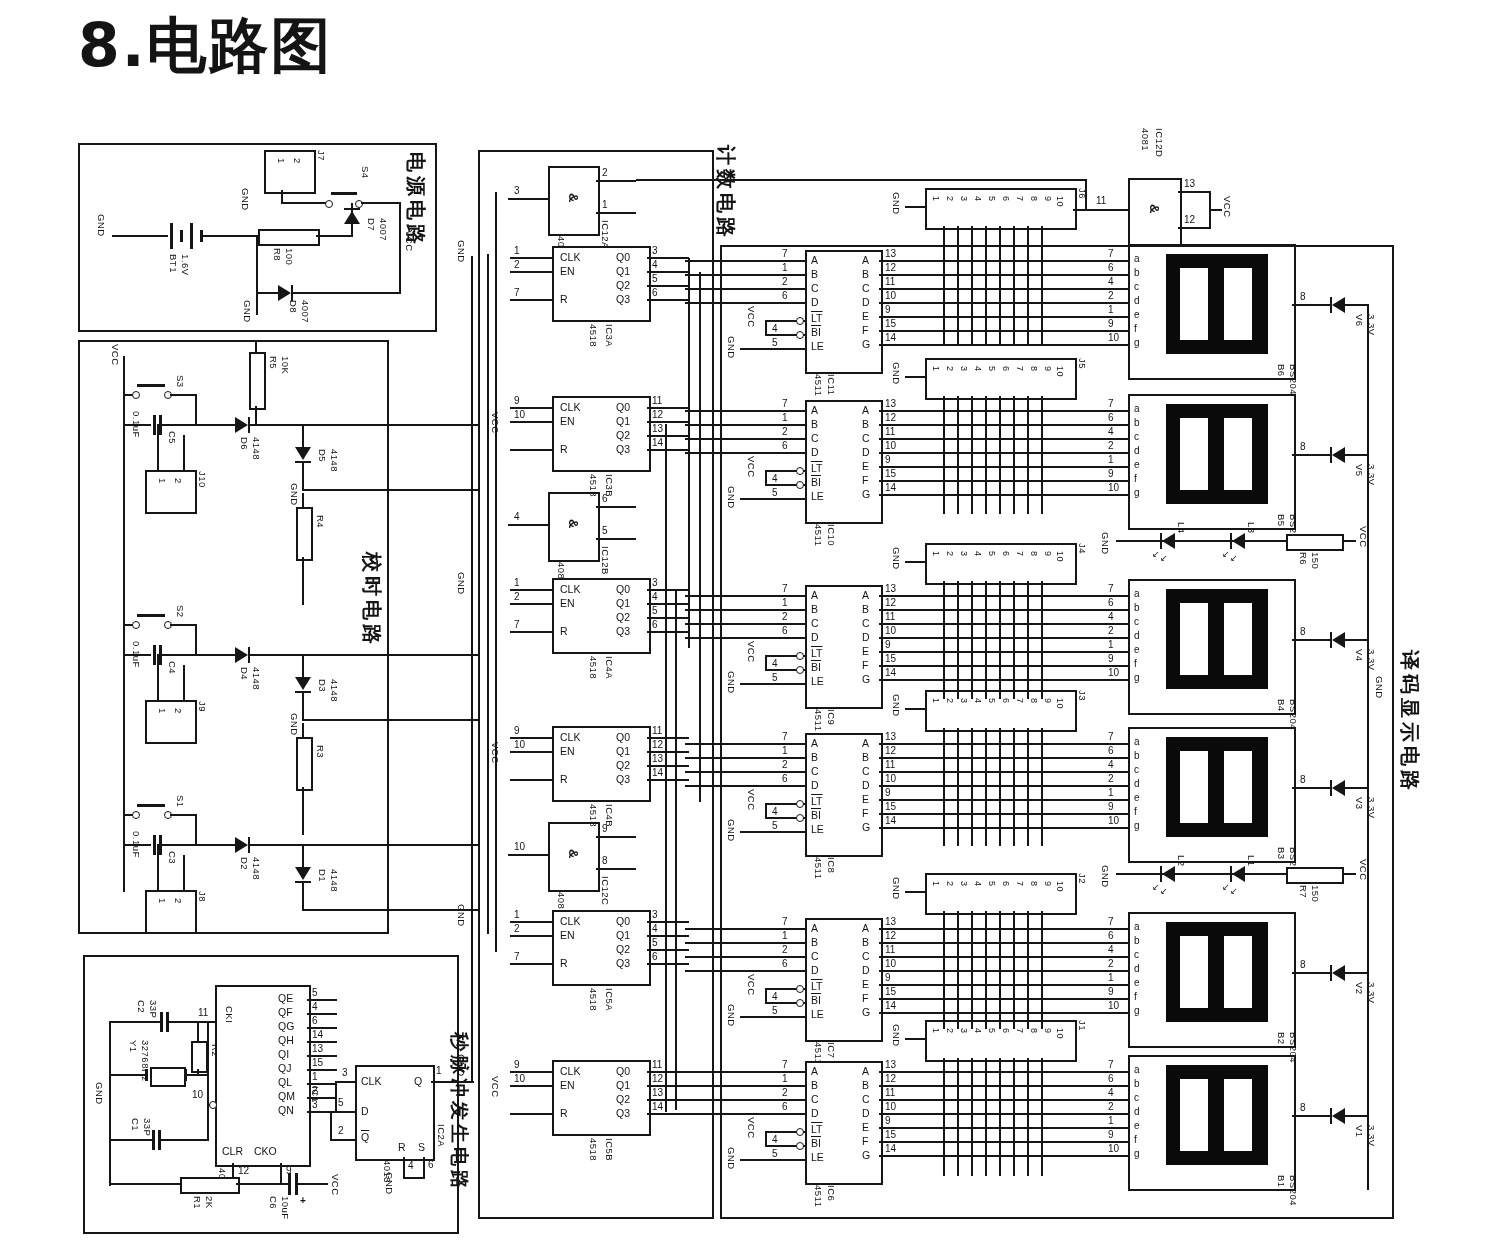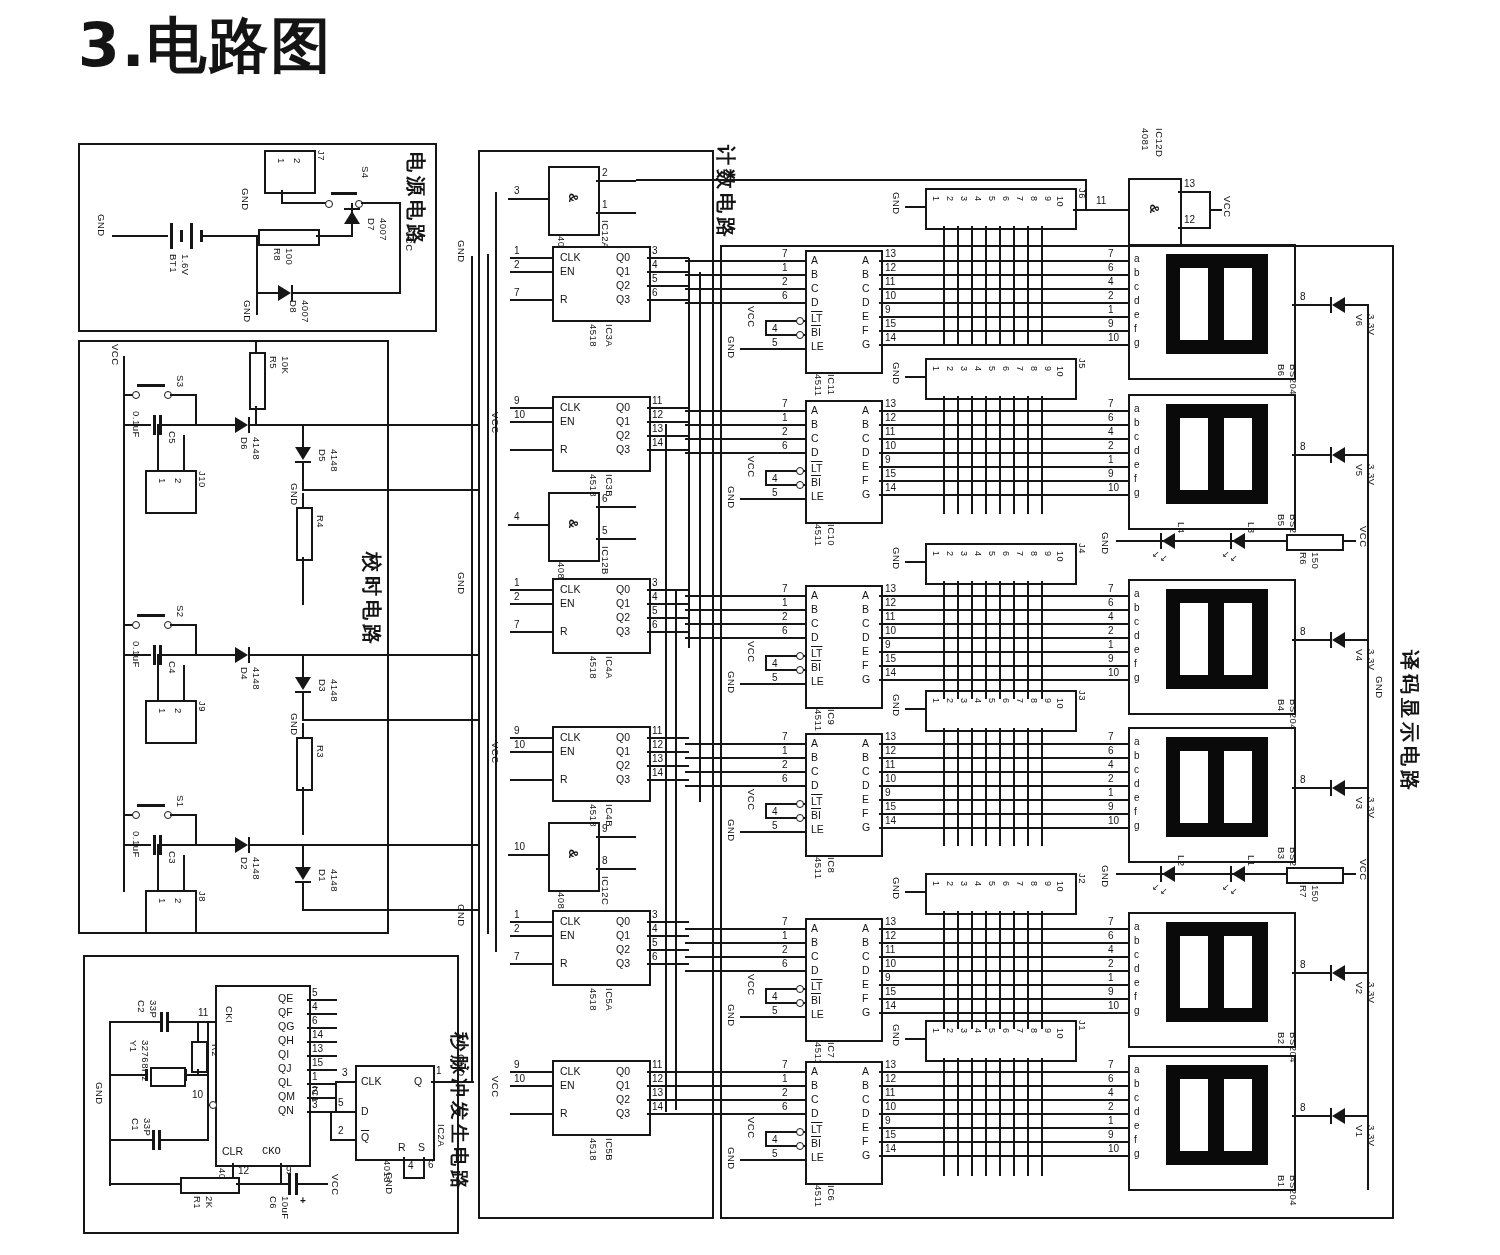--- a/index.html
+++ b/index.html
@@ -24,21 +24,21 @@
   .seg{position:absolute;background:#0a0a0a;}
   .win{position:absolute;background:#fff;}
   .ovl{text-decoration:overline;}
   .cnt,.gate,.drow,.conn,.colon,.branch{position:absolute;}
   .arr{position:absolute;font-size:9px;line-height:1;}
 </style>
 </head>
 <body>
 
 <div id="canvas">
-  <div class="title">3.电路图</div>
+  <div class="title">8.电路图</div>
 
   <div class="box" style="left:78px;top:143px;width:355px;height:185px;"></div>
   <div class="box" style="left:78px;top:340px;width:307px;height:590px;"></div>
   <div class="box" style="left:83px;top:955px;width:372px;height:275px;"></div>
   <div class="box" style="left:478px;top:150px;width:232px;height:1065px;"></div>
   <div class="box" style="left:720px;top:245px;width:670px;height:970px;"></div>
 
   <div class="vlabel" style="left:402px;top:152px;">电源电路</div>
   <div class="vlabel" style="left:358px;top:552px;">校时电路</div>
   <div class="vlabel" style="left:446px;top:1032px;font-size:19px;">秒脉冲发生电路</div>
@@ -248,21 +248,21 @@
   <div class="w" style="left:161px;top:1139px;width:47px;height:2px;"></div>
   <div class="w" style="left:207px;top:1021px;width:2px;height:120px;"></div>
   <div class="w" style="left:208px;top:1104px;width:7px;height:2px;"></div>
 
   <div class="icbox" style="left:215px;top:985px;width:92px;height:178px;"></div>
   <div class="vtext" style="left:224px;top:1006px;">CKI</div>
   <div class="t" style="left:198px;top:1008px;">11</div>
   <div class="circ" style="left:209px;top:1101px;"></div>
   <div class="t" style="left:192px;top:1090px;">10</div>
   <div class="t pname" style="left:222px;top:1146px;">CLR</div>
-  <div class="t pname" style="left:262px;top:1146px;font-family:Liberation Mono, monospace;">CKO</div>
+  <div class="t pname" style="left:254px;top:1146px;">CKO</div>
   <div class="w" style="left:232px;top:1163px;width:2px;height:20px;"></div>
   <div class="t" style="left:238px;top:1166px;">12</div>
   <div class="w" style="left:280px;top:1163px;width:2px;height:22px;"></div>
   <div class="t" style="left:286px;top:1166px;">9</div>
   <div class="vtext" style="left:217px;top:1168px;">4060</div>
   <div class="vtext" style="left:310px;top:1086px;">IC1</div>
   <div>
     <div class="t pname" style="left:278px;top:993px;">QE</div>
     <div class="t pname" style="left:278px;top:1007px;">QF</div>
     <div class="t pname" style="left:278px;top:1021px;">QG</div>

